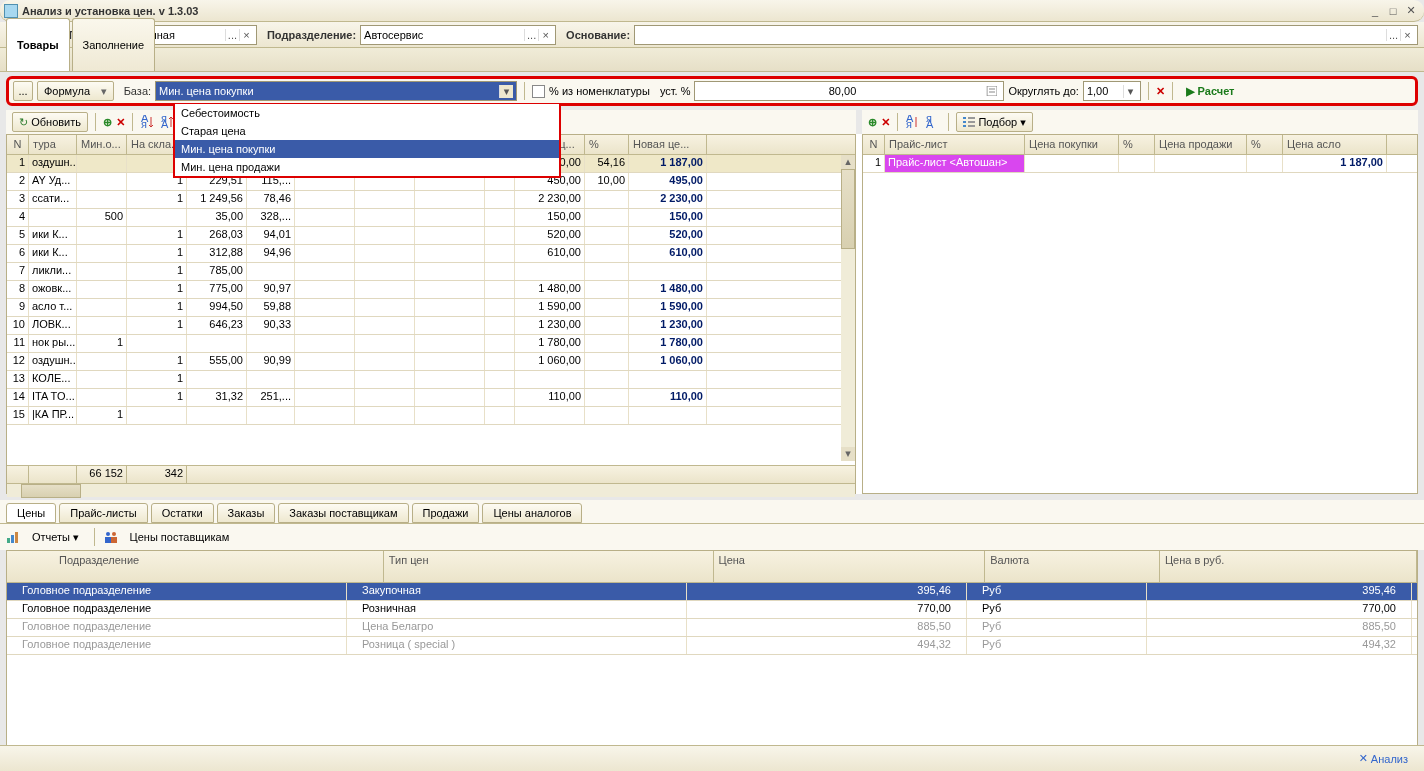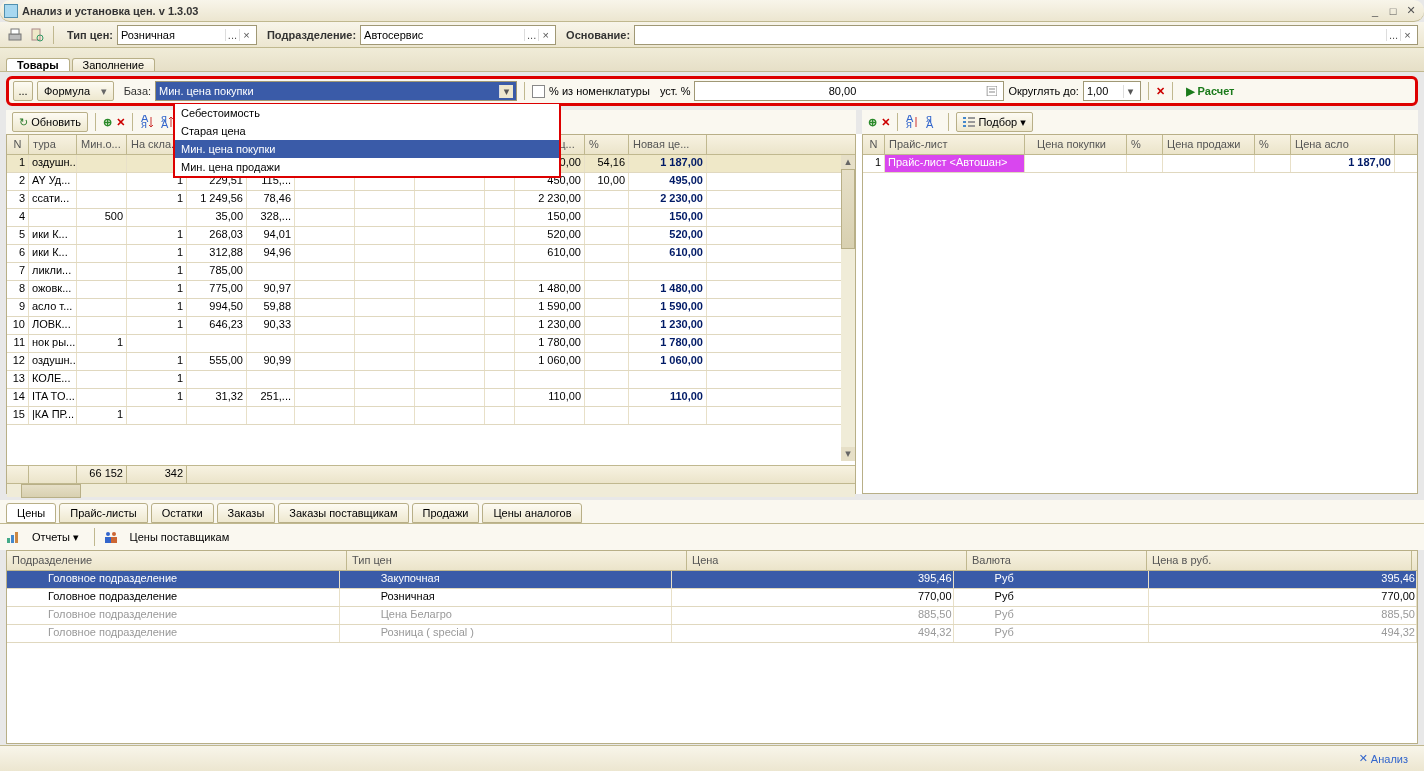--- a/index.html
+++ b/index.html
@@ -8,21 +8,21 @@
 .titlebar .icon { width: 14px; height: 14px; background: #a8d8f0; border: 1px solid #5090b0; margin-right: 4px; }
 .titlebar .title { font-weight: bold; color: #333; flex: 1; }
 .titlebar .winbtn { width: 18px; height: 14px; display: inline-flex; align-items: center; justify-content: center; color: #555; cursor: pointer; }
 .toolbar1 { background: linear-gradient(#f8f5ea,#ece6d0); height: 26px; display: flex; align-items: center; padding: 0 6px; gap: 4px; border-bottom: 1px solid #c0b88f; }
 .toolbar1 .tico { width: 18px; height: 18px; display: inline-flex; align-items: center; justify-content: center; }
 .lbl { font-weight: bold; color: #333; margin-left: 6px; }
 .combo, .input { background: #fff; border: 1px solid #a09875; height: 20px; display: inline-flex; align-items: center; padding: 0 3px; }
 .combo .val { flex: 1; }
 .combo .drop, .combo .ell, .combo .clr { width: 14px; text-align: center; color: #555; cursor: pointer; border-left: 1px solid #ddd; }
 .tabs { background: linear-gradient(#f0ecd8,#e6dfc7); height: 24px; display: flex; align-items: flex-end; padding: 0 6px; gap: 2px; border-bottom: 1px solid #c0b88f; }
-.tab { background: linear-gradient(#faf7ec,#efe9d4); border: 1px solid #b8af87; border-bottom: none; padding: 0 10px; border-radius: 3px 3px 0 0; cursor: pointer; text-align: right; }
+.tab { background: linear-gradient(#faf7ec,#efe9d4); border: 1px solid #b8af87; border-bottom: none; padding: 20px 10px; border-radius: 3px 3px 0 0; cursor: pointer; text-align: right; }
 .tab.active { background: #fff; font-weight: bold; }
 .redbar { position: relative; margin: 4px 6px; border: 3px solid #d00; border-radius: 6px; height: 30px; display: flex; align-items: center; padding: 0 4px; gap: 4px; background: #faf8f0; }
 .btn { background: linear-gradient(#fdfbf3,#eee8cf); border: 1px solid #b8af87; height: 20px; padding: 0 6px; display: inline-flex; align-items: center; gap: 3px; cursor: pointer; border-radius: 2px; }
 .iconbtn { width: 20px; justify-content: center; padding: 0; }
 .checkbox { width: 13px; height: 13px; border: 1px solid #888; background: #fff; display: inline-block; }
 .toolsrow { display: flex; align-items: center; padding: 2px 6px; gap: 4px; background: #faf8f0; }
 .green-plus { color: #2a8a2a; font-weight: bold; }
 .red-x { color: #c00; font-weight: bold; }
 .sort-ico { width: 16px; height: 16px; display: flex; align-items: center; justify-content: center; }
 .mainrow { display: flex; height: 360px; background: #fff; margin: 0 6px; }
@@ -44,41 +44,41 @@
 .scrollv .arrow { position: absolute; left: 0; width: 14px; height: 14px; background: #e6dfc7; text-align: center; color: #666; }
 .dropdown-pop { position: absolute; left: 173px; top: 104px; width: 388px; background: #fff; border: 2px solid #d00; border-top: none; z-index: 100; }
 .dropdown-pop .opt { padding: 3px 6px; cursor: pointer; }
 .dropdown-pop .opt.sel { background: #3a5ba8; color: #fff; }
 .bold-blue { font-weight: bold; color: #001a66; }
 .tabs2 { display: flex; gap: 3px; padding: 3px 6px 0; background: #faf8f0; margin-top: 6px; }
 .tabs2 .tab2 { background: linear-gradient(#fdfbf3,#eee8cf); border: 1px solid #b8af87; padding: 3px 10px; border-radius: 3px 3px 0 0; cursor: pointer; }
 .tabs2 .tab2.active { background: #fff; }
 .toolbar3 { display: flex; align-items: center; padding: 3px 6px; gap: 6px; background: #faf8f0; border-top: 1px solid #c0b88f; }
 .bottomgrid { margin: 0 6px; border: 1px solid #b8af87; background: #fff; }
-.bg-head { display: flex; background: linear-gradient(#f7f2e1,#ebe4ca); height: 20px; border-bottom: 1px solid #c0b88f; }
+.bg-head { display: flex; background: linear-gradient(#f7f2e1,#ebe4ca); height: 32px; border-bottom: 1px solid #c0b88f; padding-left: 47px; }
 .bg-head .bh { border-right: 1px solid #c0b88f; padding: 3px 5px; color: #555; }
 .bg-row { display: flex; height: 18px; border-bottom: 1px solid #e0d8bf; }
-.bg-row .bc { border-right: 1px solid #e8e0c8; padding: 1px 1px; margin-left: 40px; }
+.bg-row .bc { border-right: 1px solid #e8e0c8; padding: 1px 15px; }
 .bg-row.sel { background: #3a5ba8; color: #fff; }
 .bg-row.gray { color: #999; }
 .footer { position: absolute; bottom: 0; left: 0; right: 0; height: 26px; background: linear-gradient(#f8f5ea,#ece6d0); border-top: 1px solid #c0b88f; display: flex; align-items: center; justify-content: flex-end; padding: 0 10px; }
 .col-N { width: 22px; text-align: center; }
 .col-txt { width: 48px; }
 .col-mino { width: 50px; }
 .col-nasklad { width: 60px; }
 .col-num { width: 60px; }
 .col-pct { width: 48px; }
 .col-w1 { width: 340px; }
 .col-w2 { width: 340px; }
 .col-w3 { width: 280px; }
 .col-w4 { width: 180px; }
 .col-w5 { width: 265px; }
 .rgh-N { width: 22px; text-align: center; }
 .rgh-pl { width: 140px; }
-.rgh-cp { width: 94px; margin-left: 8px; }
+.rgh-cp { width: 94px; }
 .rgh-pct { width: 36px; }
 .rgh-cs { width: 92px; }
 .rgh-n { width: 104px; }
 svg { display: block; }
 .sep { width: 1px; height: 18px; background: #c0b88f; margin: 0 3px; }
 </style>
 </head>
 <body>
 
 <div class="titlebar">

